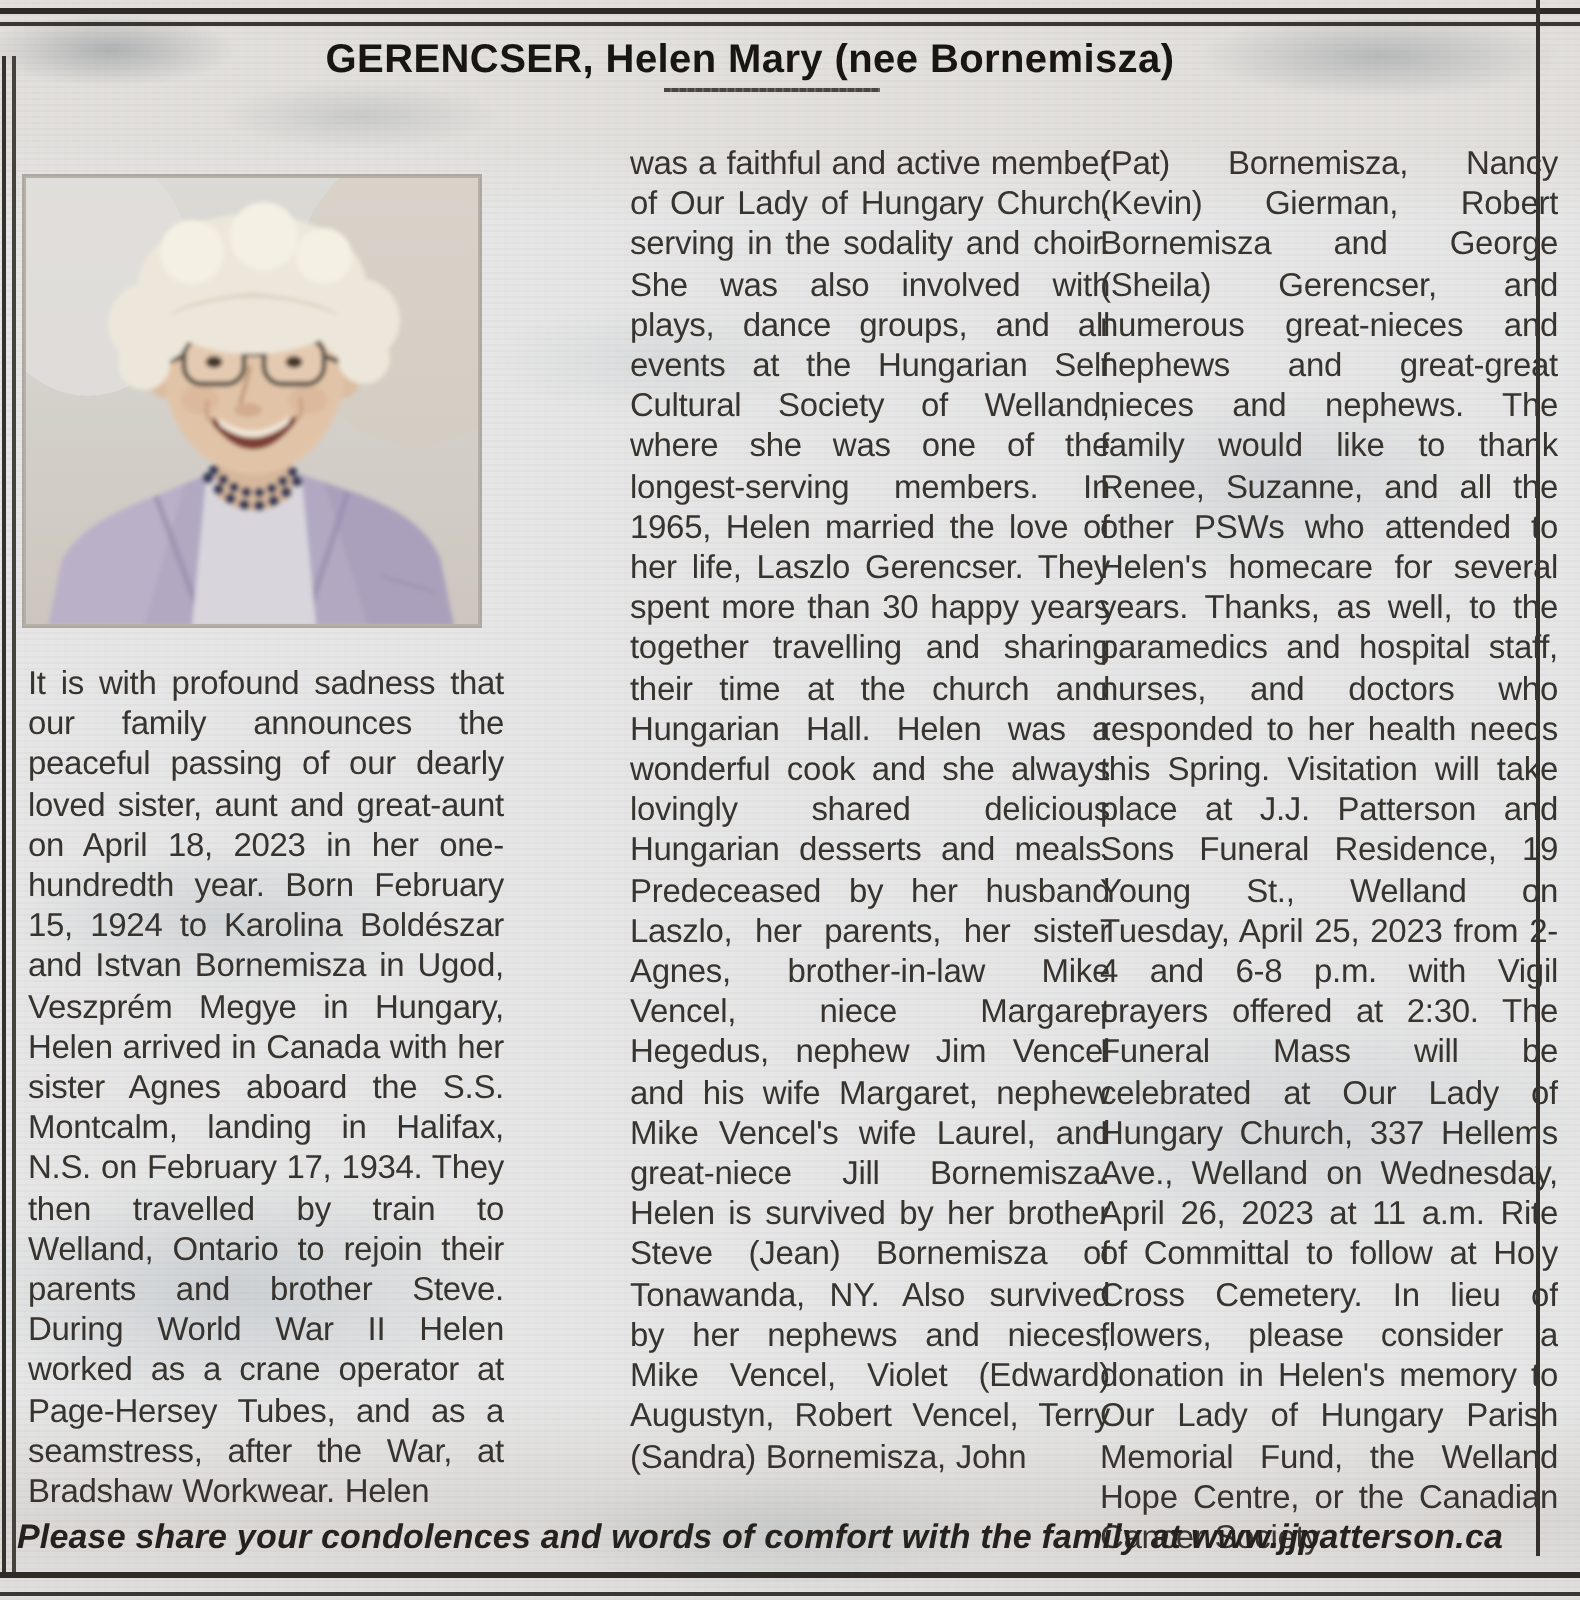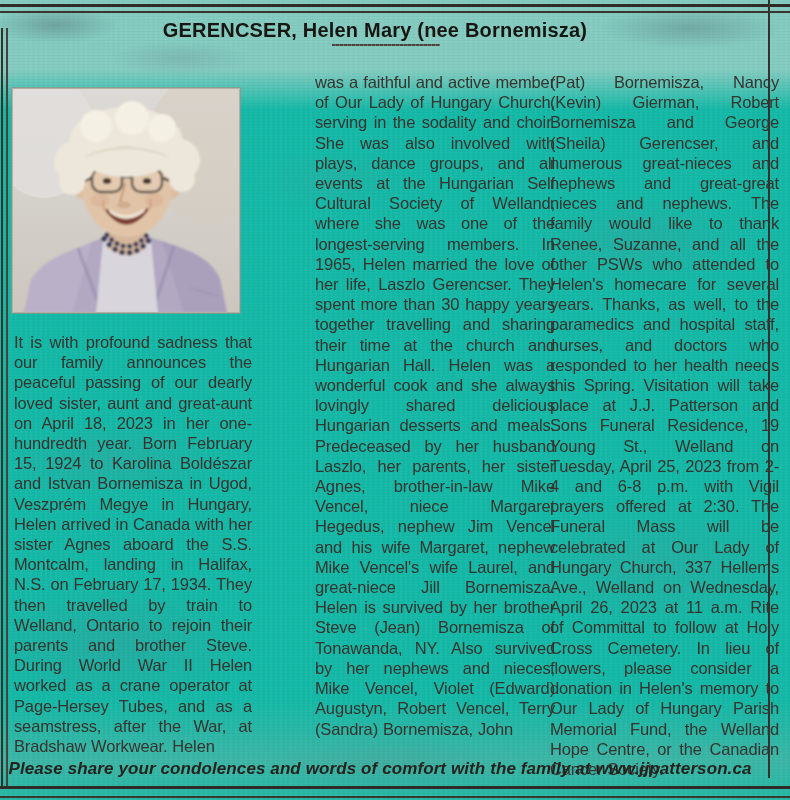--- a/index.html
+++ b/index.html
@@ -2,21 +2,21 @@
 <html><head>
 <meta charset="utf-8">
 <style>
   html,body{margin:0;padding:0;}
   body{
     width:790px;height:800px;
     font-family:"Liberation Sans","DejaVu Sans",sans-serif;
     background:#cecac3;
     position:relative;overflow:hidden;
   }
-  .clipping{position:absolute;inset:0;background:#14b8a6;}
+  .clipping{position:absolute;inset:0;background:#e5e5e5;}
   
   .grain{
     position:absolute;inset:0;pointer-events:none;
     background:
       repeating-linear-gradient(0deg, rgba(0,0,0,.025) 0 1px, transparent 1px 3px),
       repeating-linear-gradient(90deg, rgba(255,255,255,.03) 0 2px, transparent 2px 5px),
       linear-gradient(180deg, rgba(222,218,212,.55) 0 70px, rgba(222,218,212,0) 110px),
       linear-gradient(180deg, transparent 700px, rgba(180,173,162,.25) 760px, rgba(180,173,162,.1) 800px);
   }
   

